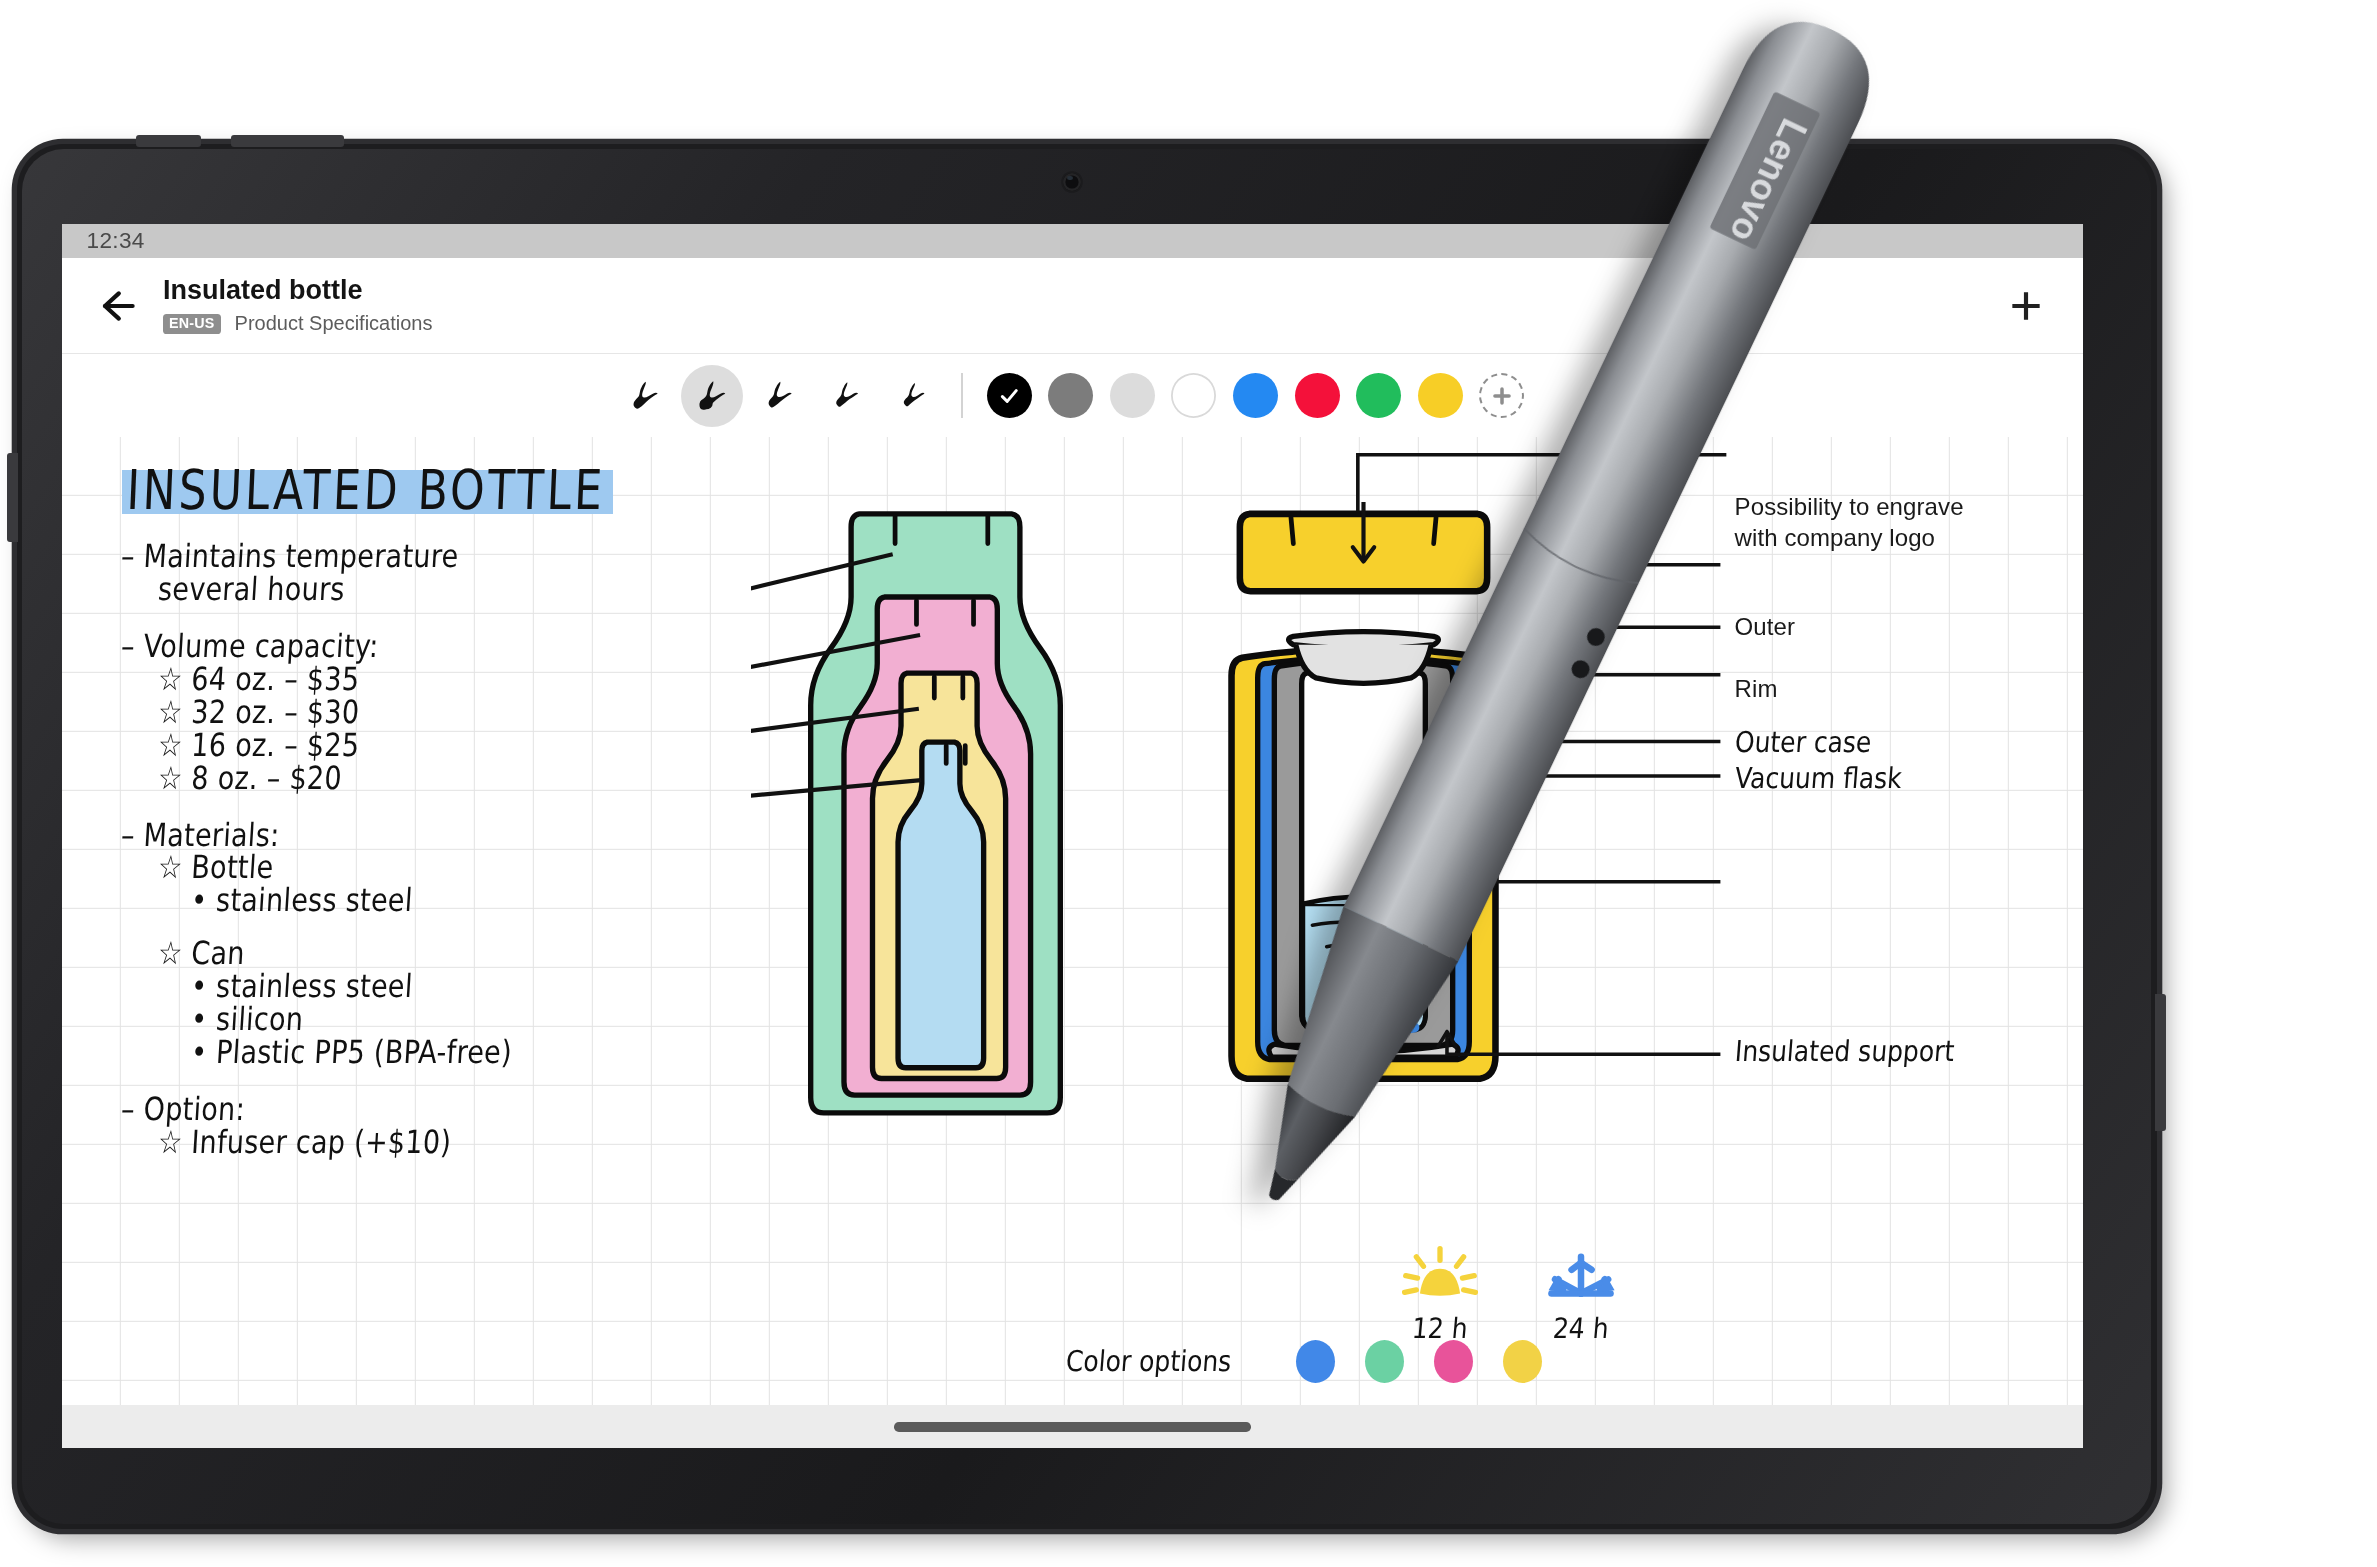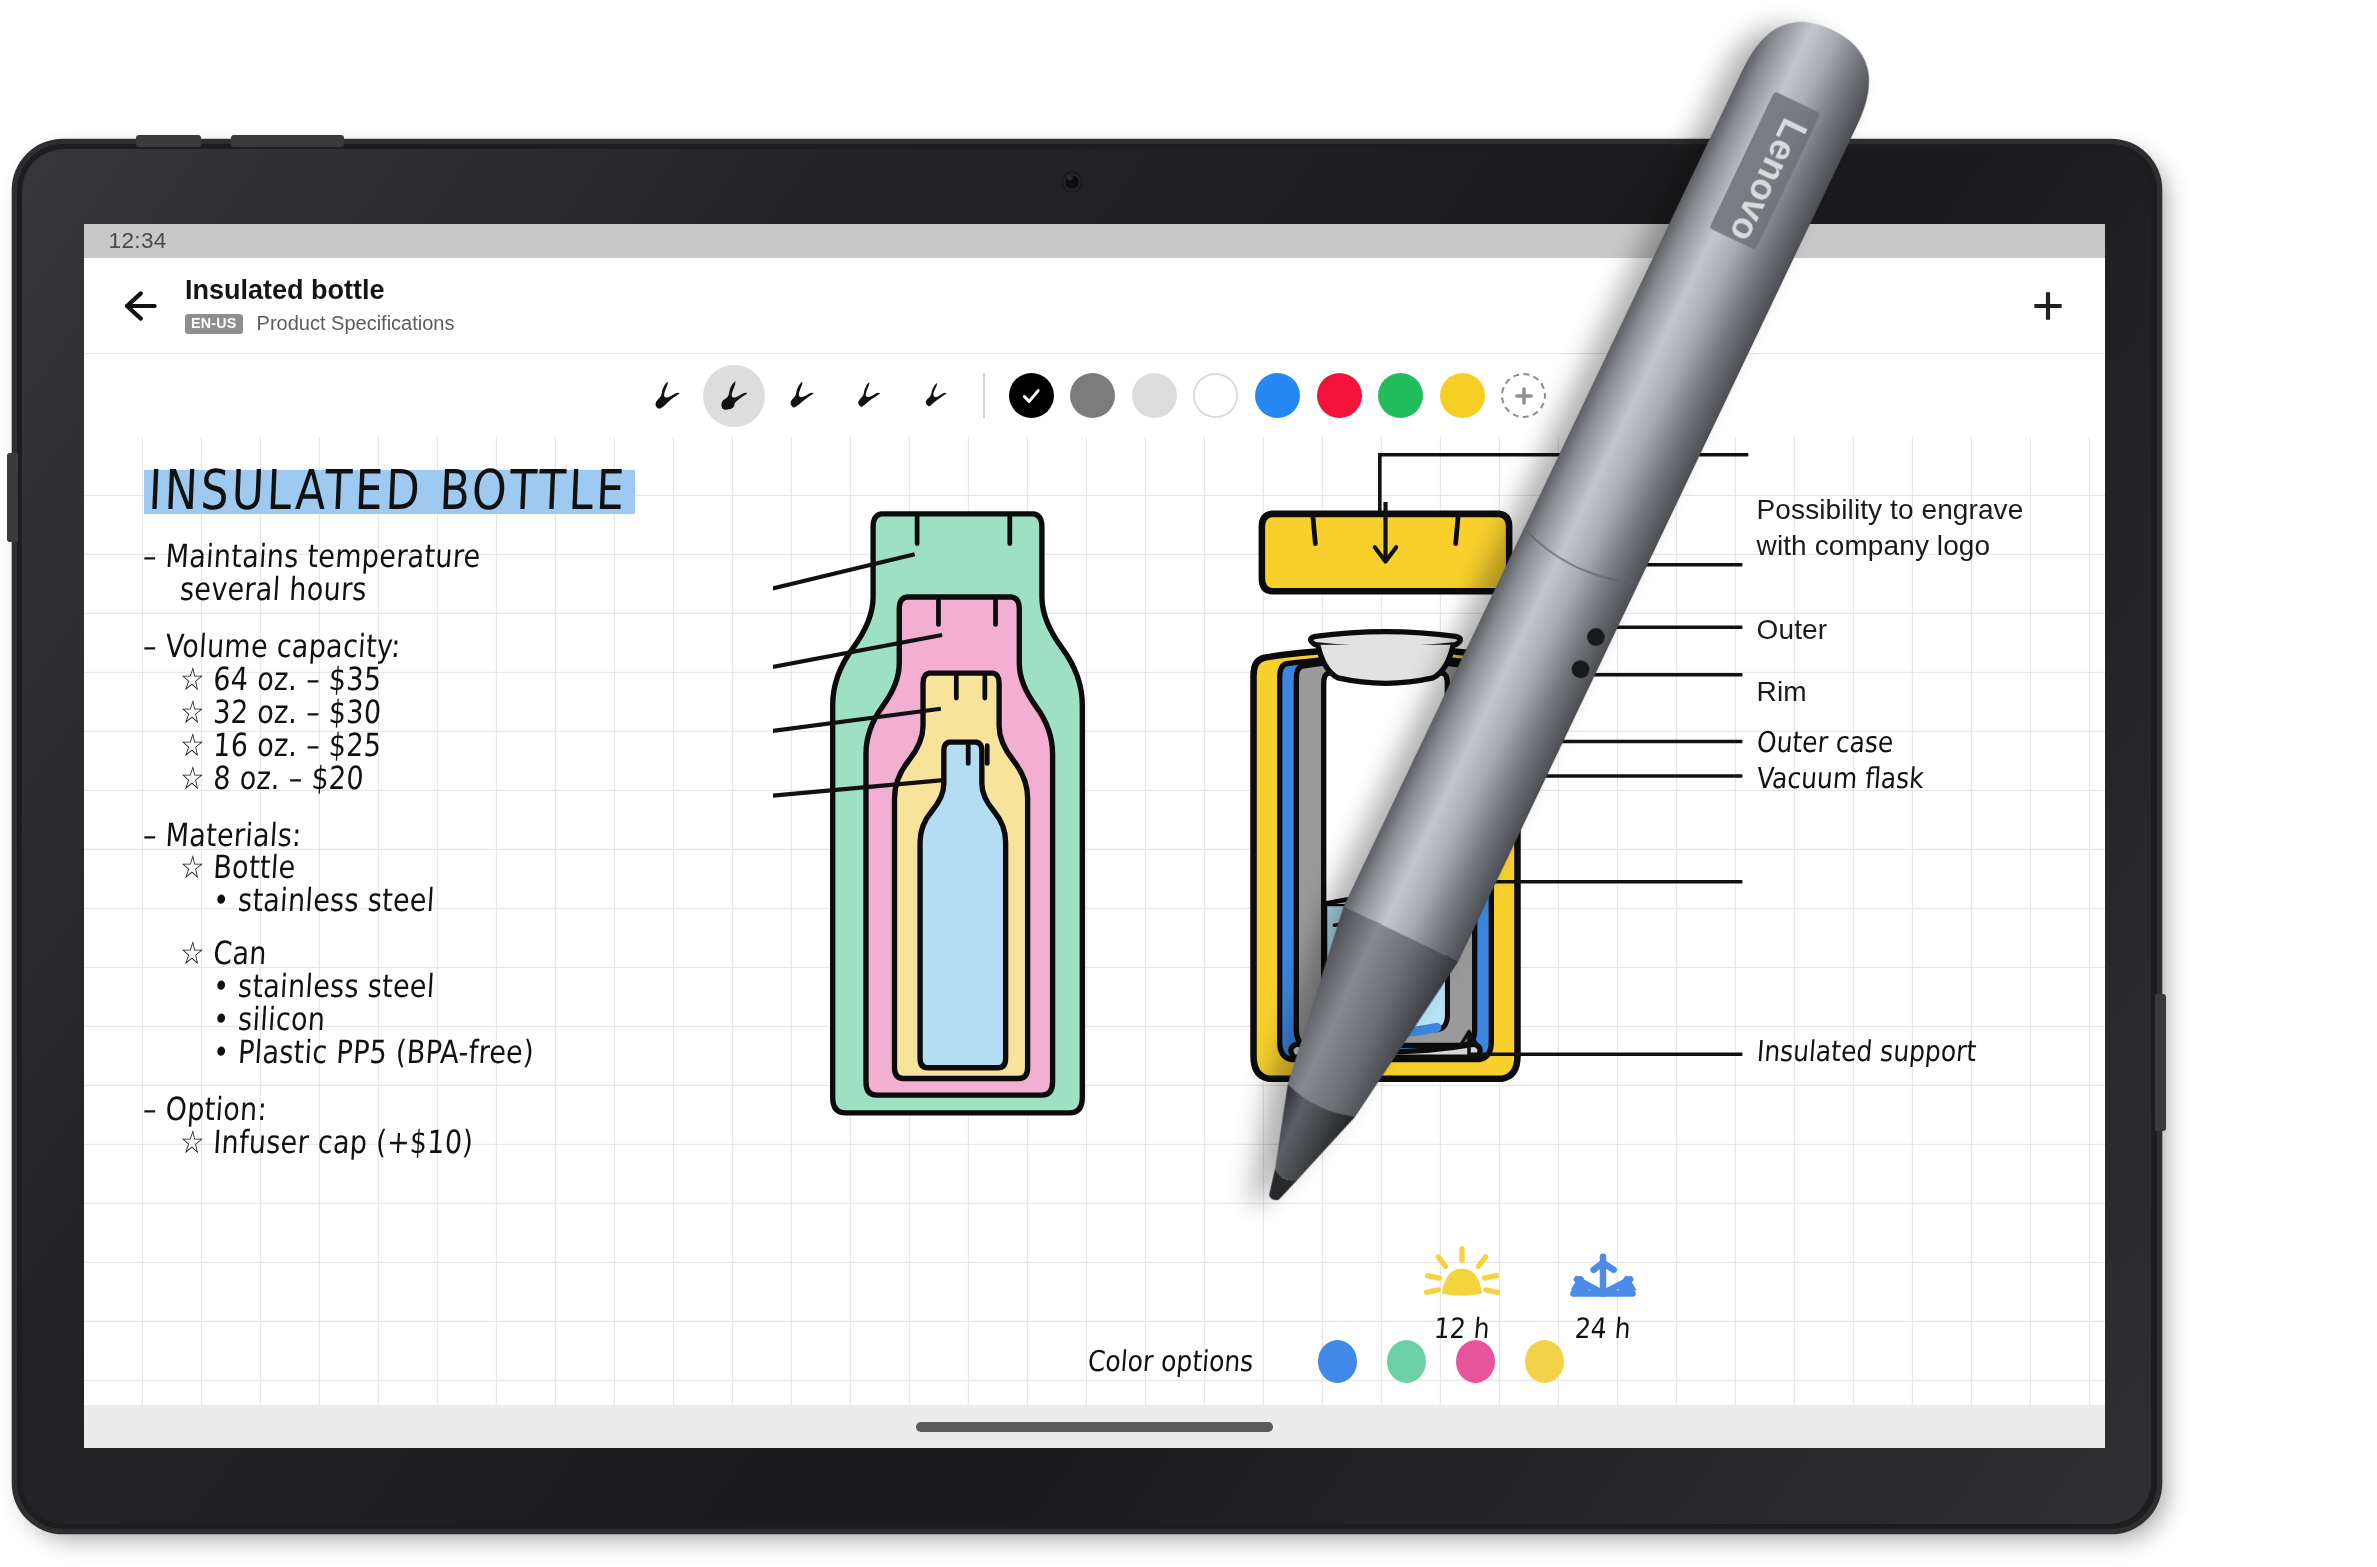--- a/index.html
+++ b/index.html
@@ -30,21 +30,21 @@
   
   #camera {
     position:absolute; left: 1046px; top: 28.5px; width: 18px; height: 18px;
     border-radius: 50%; background:#0d0d0f; box-shadow: inset 0 0 0 2.4px #242426, 0 0 0 1.8px #1b1b1d;
   }
   #camera::after{ content:""; position:absolute; left:4.2px; top:3px; width:6px; height:4.8px;
     border-radius:50%; background:#3a4a5a; opacity:.55;}
 
   
   #screen {
-    position:absolute; left: 67px; top: 80px; width: 2021px; height: 1224px;
+    position:absolute; left: 45px; top: 80px; width: 2021px; height: 1224px;
     background:#fff; overflow:hidden;
   }
 
   
   #statusbar{
     height: 34px; background:#c8c8c8; display:flex; align-items:center;
     padding: 0 25px; position:relative;
   }
   #clock { font-size: 22.6px; color:#4a4a4a; letter-spacing:0.3px; }
 
@@ -133,21 +133,21 @@
   .hw-sub2{ margin-left: 70px; }
   .nb-block{ margin-top: 24px; }
 
   
   #draw-nested{ position:absolute; left: 689px; top: 59px; }
   #draw-section{ position:absolute; left: 1123px; top: 65px; }
   #callouts{ position:absolute; left:0; top:0; width:100%; height:100%; pointer-events:none; }
 
   
   .rlabel{
-    position:absolute; font-size: 28px; color:#1a1a1a; font-weight:400;
+    position:absolute; font-size: 24px; color:#1a1a1a; font-weight:400;
     line-height: 1.28; letter-spacing:0.1px;
   }
   .rhand{
     position:absolute; font-size: 25px; color:#111;
     transform: scaleY(1.15) skewX(-5deg); transform-origin:left center;
     font-family:"DejaVu Sans", sans-serif; line-height:1.25;
   }
 
   
   #wx{ position:absolute; left: 1340px; top: 808px; display:flex; gap: 65px; align-items:flex-start;}

